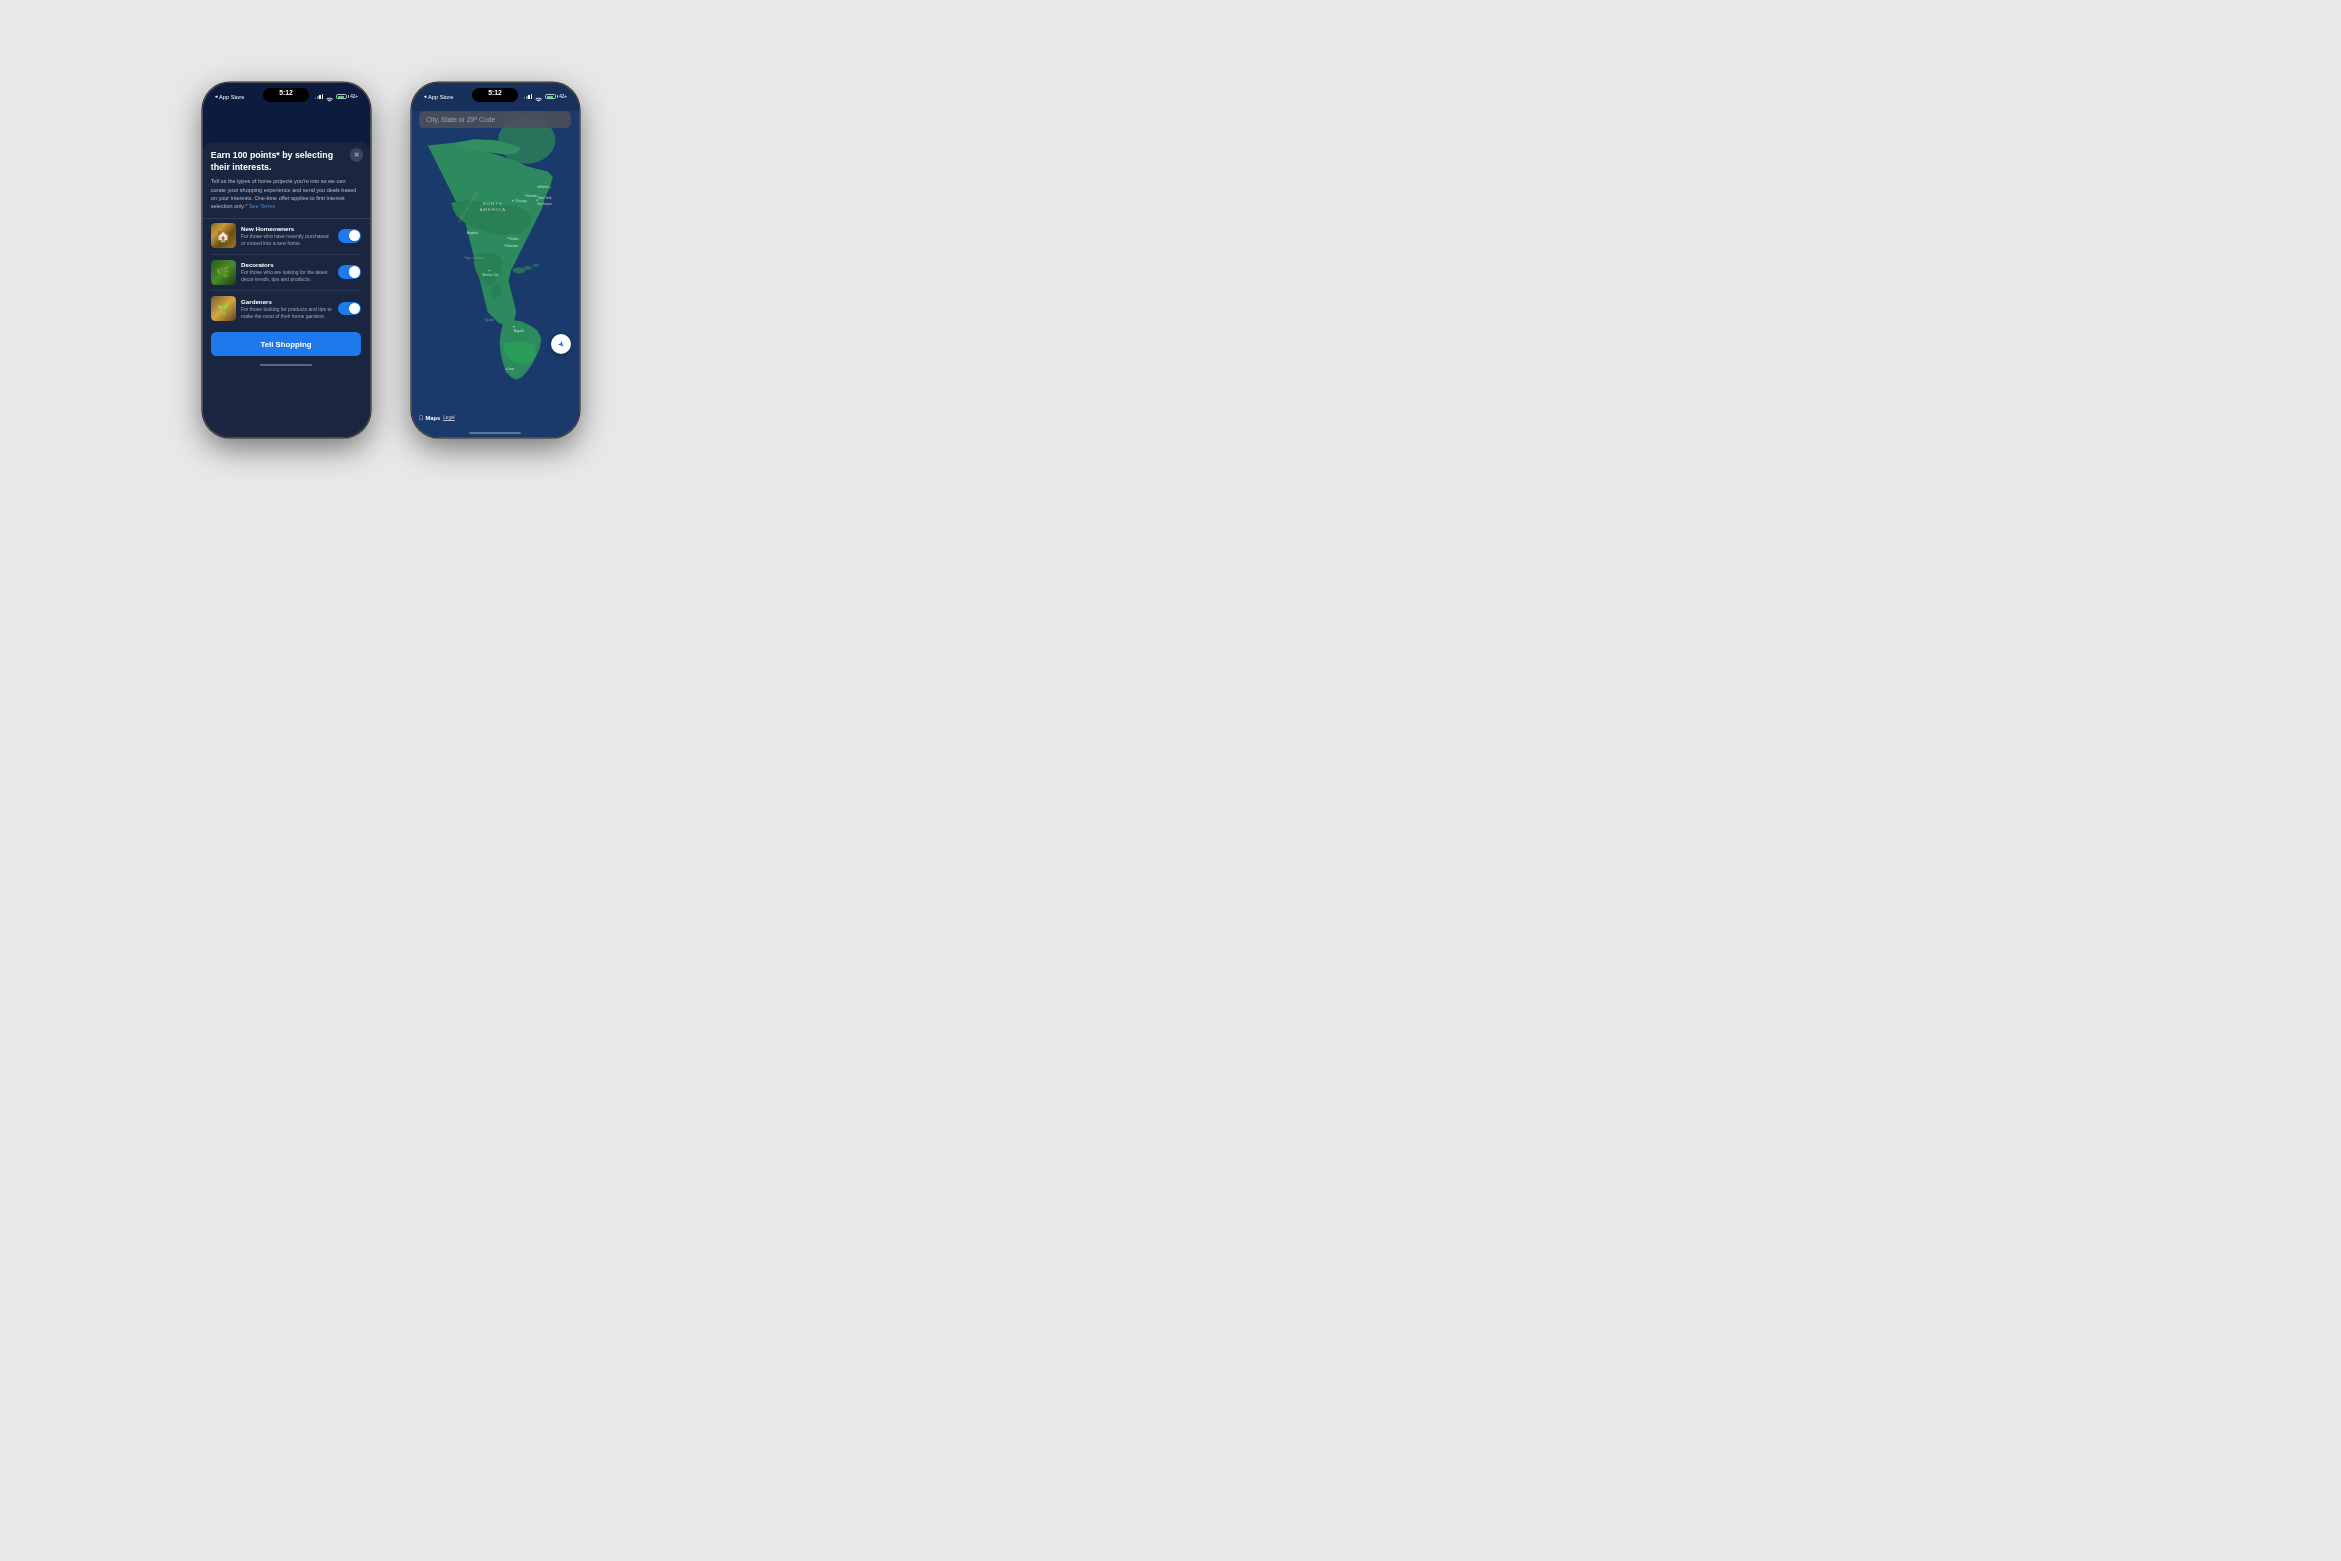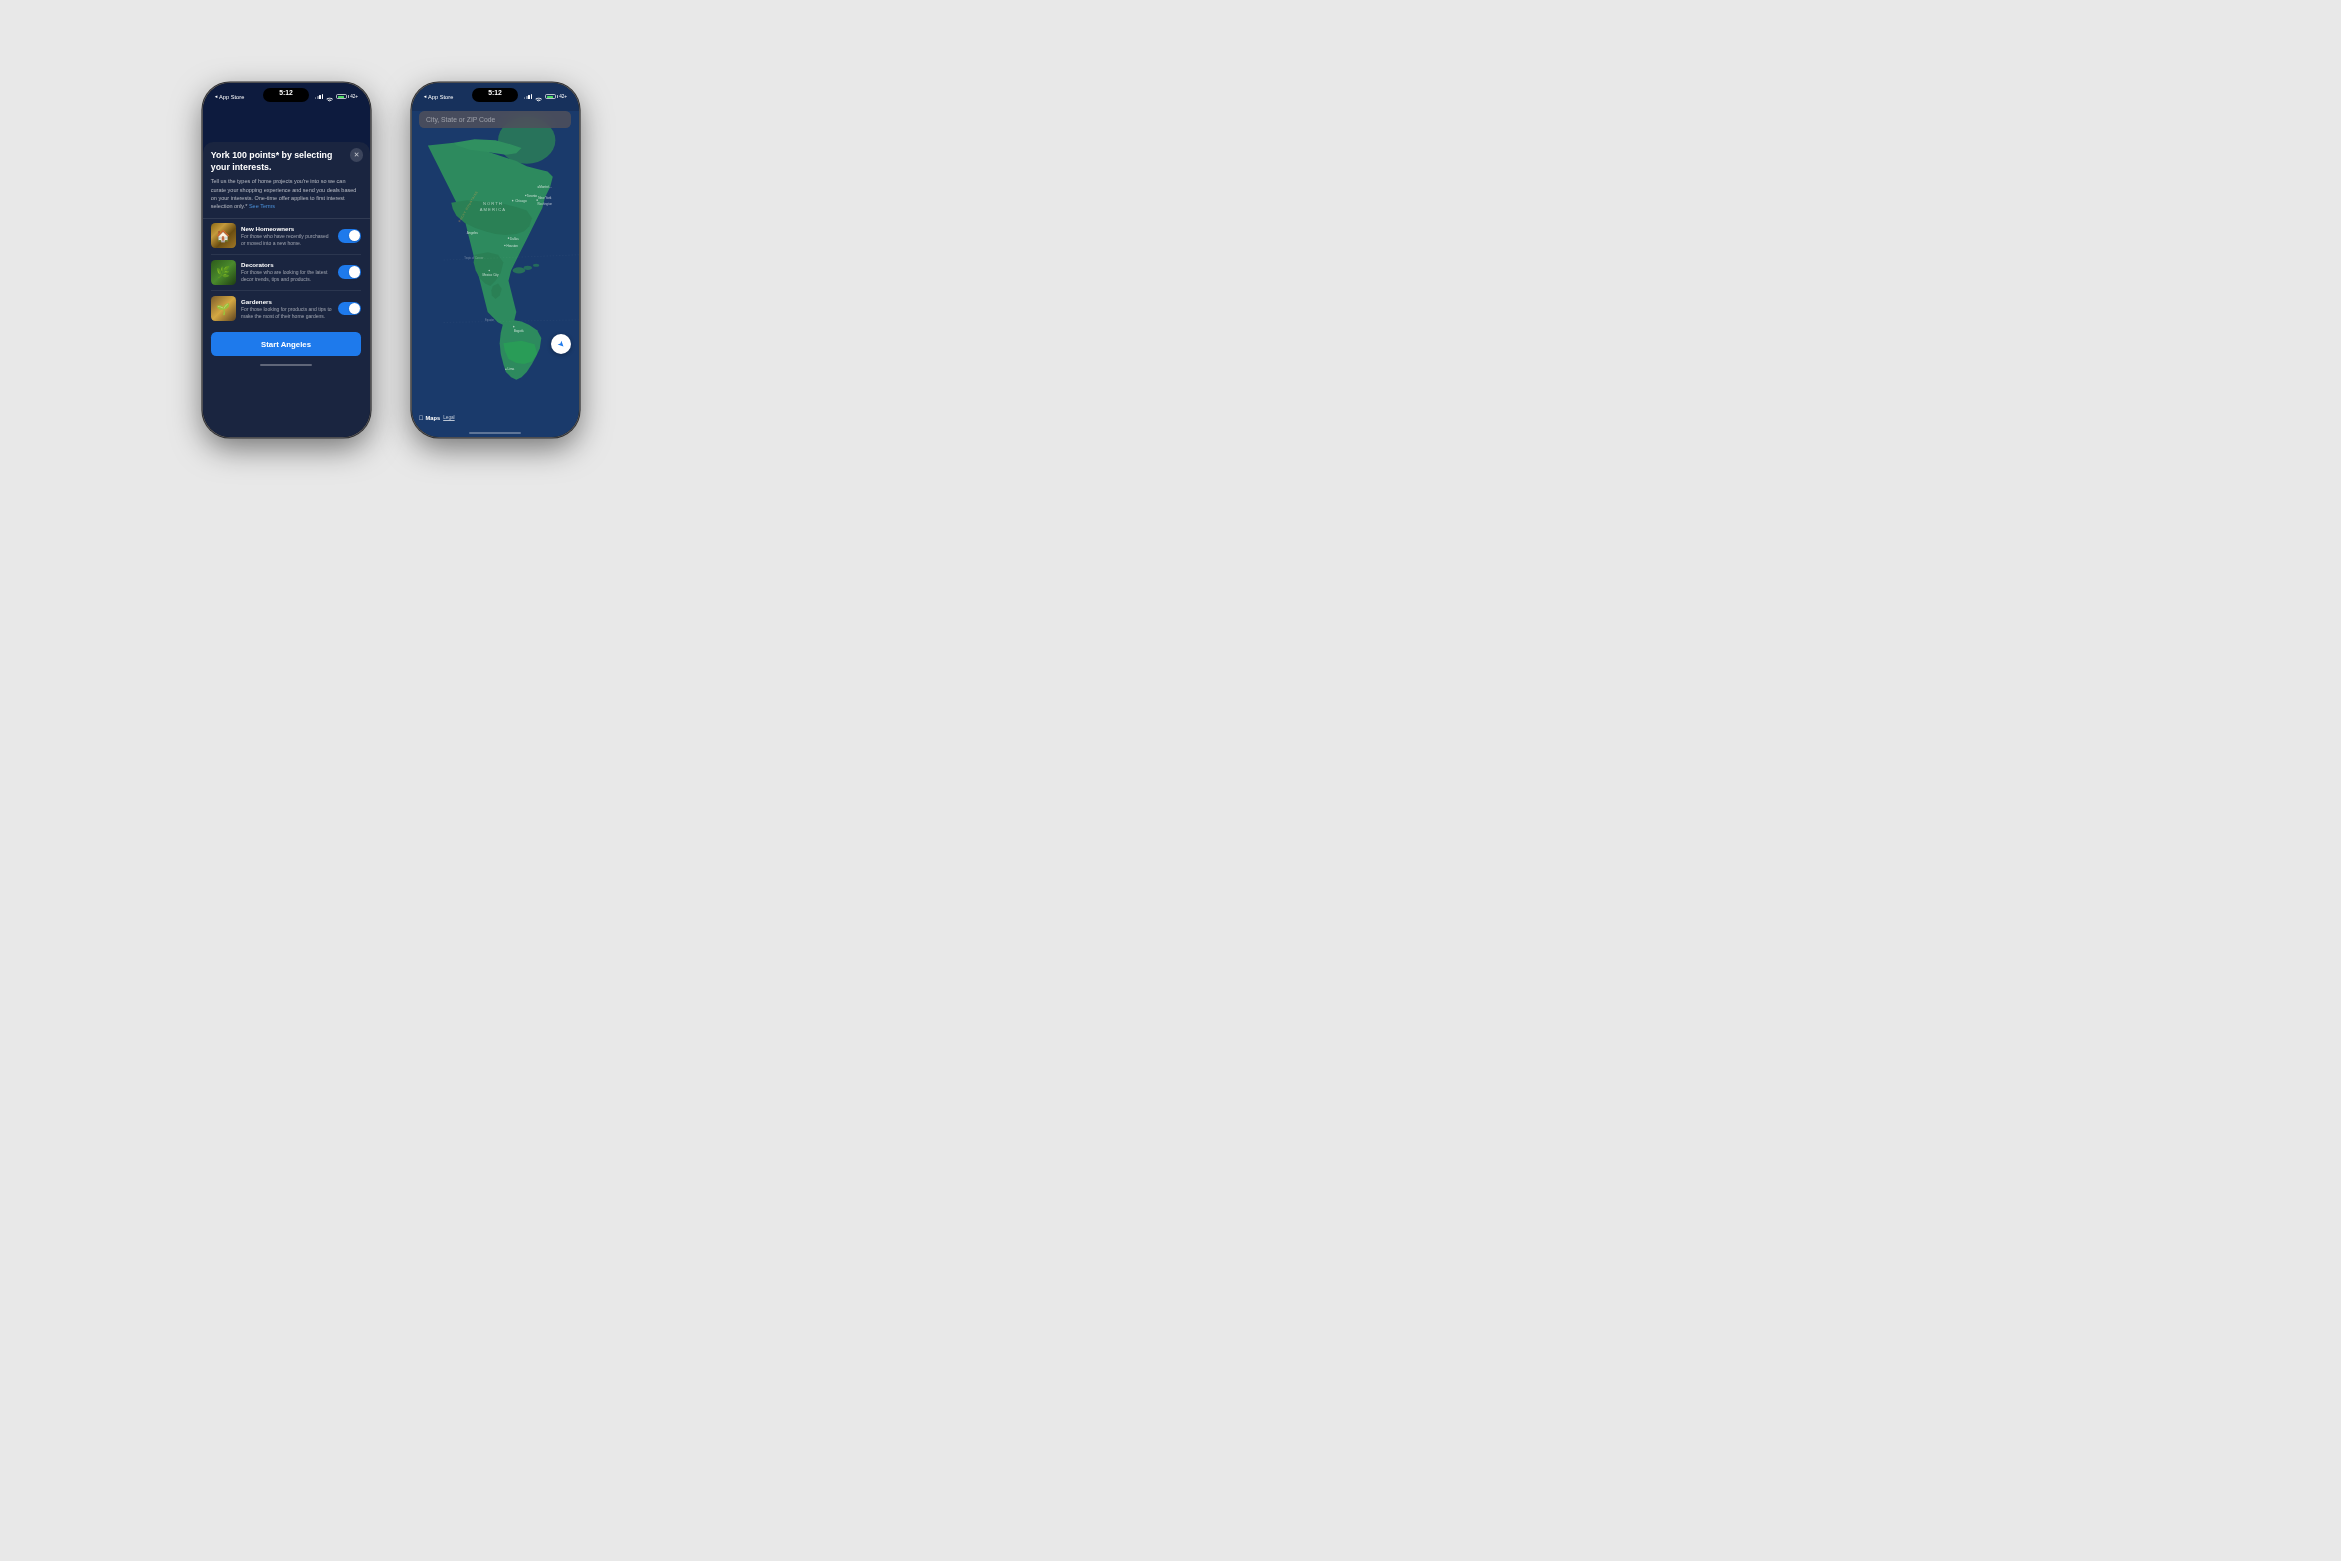--- a/index.html
+++ b/index.html
@@ -512,21 +512,21 @@
 
       <div class="status-time" style="position:absolute;top:6.2px;left:50%;transform:translateX(-50%);z-index:60;font-size:6.8px;font-weight:600;color:#fff;">5:12</div>
 
       <div class="phone1-header"></div>
 
       <div class="interests-content">
         <div class="close-btn">
           <span class="close-btn-x">✕</span>
         </div>
 
-        <div class="headline">York 100 points* by selecting your interests.</div>
+        <div class="headline">Earn 100 points* by selecting their interests.</div>
 
         <div class="subtext">
           <span>Tell us the types of home projects you're into so we can curate your shopping experience and send you deals based on your interests. One-time offer applies to first interest selection only.*</span>
           <span class="see-terms">See Terms</span>
         </div>
 
         <div class="divider"></div>
 
         <div class="interest-item">
           <div class="interest-img interest-img-homeowners"></div>
@@ -554,21 +554,21 @@
           <div class="interest-img interest-img-gardeners"></div>
           <div class="interest-text">
             <div class="interest-title">Gardeners</div>
             <div class="interest-desc">For those looking for products and tips to make the most of their home gardens.</div>
           </div>
           <div class="toggle">
             <div class="toggle-knob"></div>
           </div>
         </div>
 
-        <div class="start-shopping-btn">Start Angeles</div>
+        <div class="start-shopping-btn">Tell Shopping</div>
 
         <div class="home-indicator">
           <div class="home-bar"></div>
         </div>
       </div>
     </div>
   </div>
 </div>
 
 <div class="phone">

